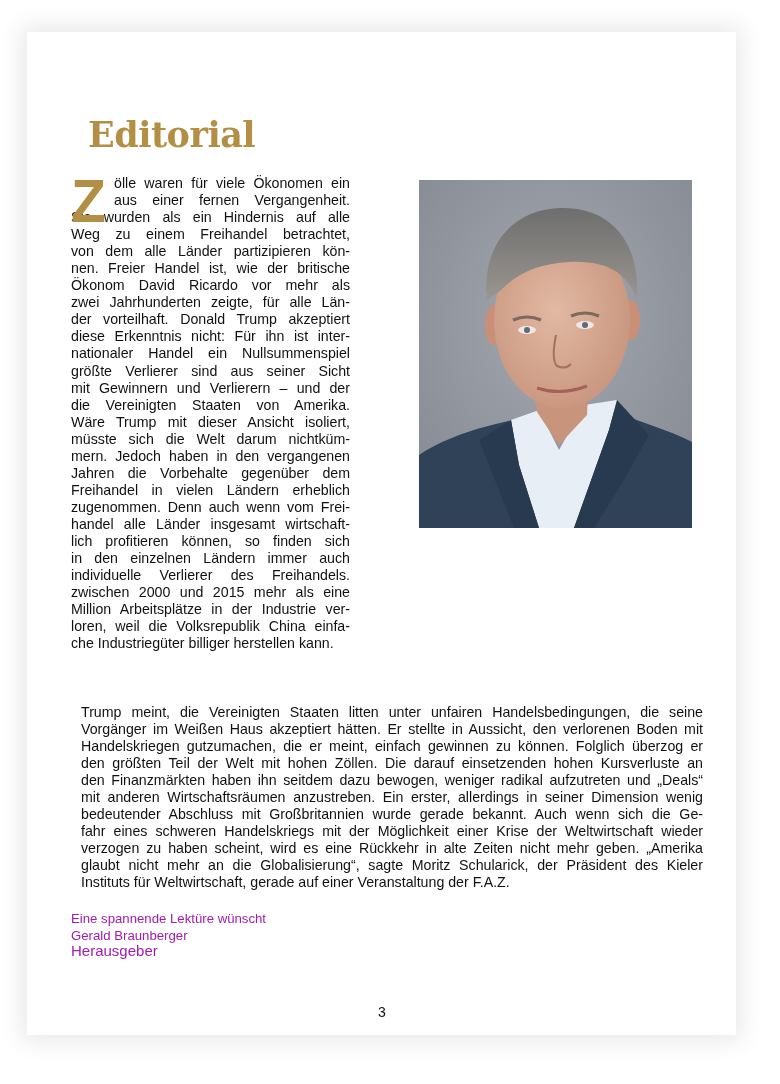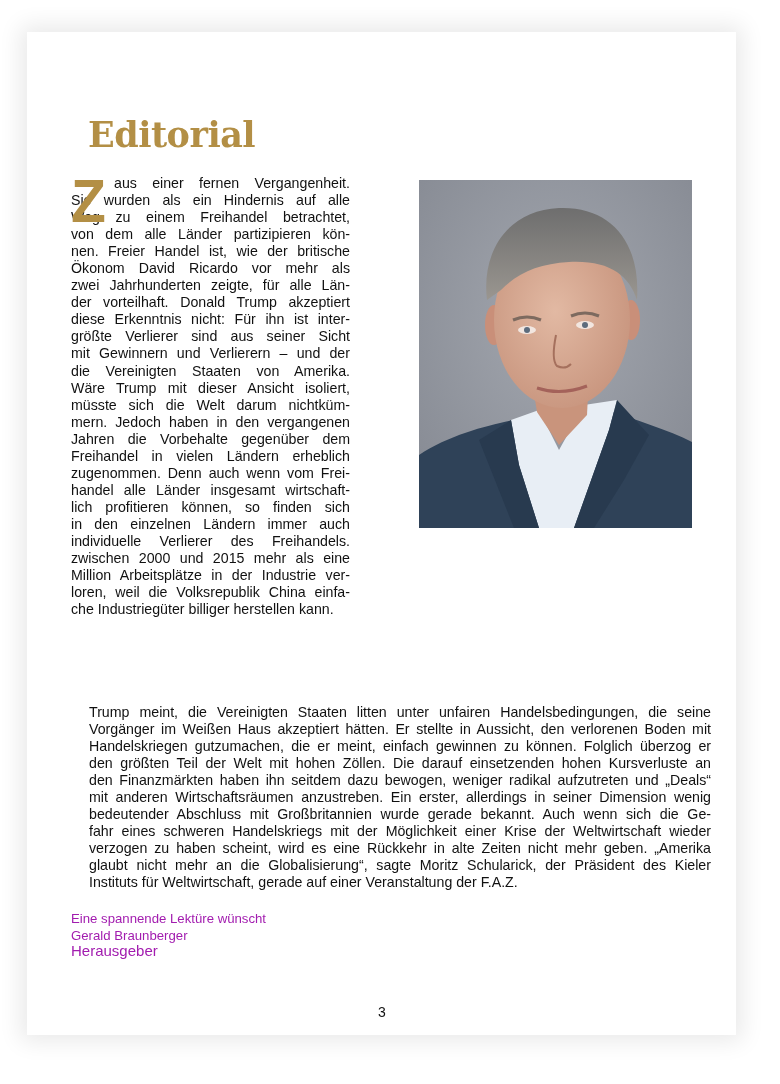--- a/index.html
+++ b/index.html
@@ -60,21 +60,21 @@
     .photo {
       position: absolute;
       left: 419px; top: 180px;
       width: 273px; height: 348px;
       overflow: hidden;
       background: linear-gradient(180deg, #9a9ea6 0%, #8f939c 60%, #8a8e97 100%);
     }
     .photo svg { display: block; }
     .col-full {
       position: absolute;
-      left: 89px; top: 704px;
+      left: 81px; top: 704px;
       width: 622px;
       font-size: 14.2px;
       line-height: 17.05px;
       color: #111111;
     }
     .signoff {
       position: absolute;
       left: 71px; top: 910px;
       font-size: 13.2px;
       line-height: 17px;
@@ -98,29 +98,31 @@
 </head>
 <body>
 
 <div class="page"></div>
 
 <h1 class="title">Editorial</h1>
 
 <div class="col-left">
   <span class="dropcap">Z</span>
   <div id="left-lines">
+      <span class="line indent">ölle waren für viele Ökonomen ein</span>
       <span class="line indent">aus einer fernen Vergangenheit.</span>
       <span class="line">Sie wurden als ein Hindernis auf alle</span>
       <span class="line">Weg zu einem Freihandel betrachtet,</span>
       <span class="line">von dem alle Länder partizipieren kön-</span>
       <span class="line">nen. Freier Handel ist, wie der britische</span>
       <span class="line">Ökonom David Ricardo vor mehr als</span>
       <span class="line">zwei Jahrhunderten zeigte, für alle Län-</span>
       <span class="line">der vorteilhaft. Donald Trump akzeptiert</span>
       <span class="line">diese Erkenntnis nicht: Für ihn ist inter-</span>
+      <span class="line">nationaler Handel ein Nullsummenspiel</span>
       <span class="line">größte Verlierer sind aus seiner Sicht</span>
       <span class="line">mit Gewinnern und Verlierern – und der</span>
       <span class="line">die Vereinigten Staaten von Amerika.</span>
       <span class="line">Wäre Trump mit dieser Ansicht isoliert,</span>
       <span class="line">müsste sich die Welt darum nichtküm-</span>
       <span class="line">mern. Jedoch haben in den vergangenen</span>
       <span class="line">Jahren die Vorbehalte gegenüber dem</span>
       <span class="line">Freihandel in vielen Ländern erheblich</span>
       <span class="line">zugenommen. Denn auch wenn vom Frei-</span>
       <span class="line">handel alle Länder insgesamt wirtschaft-</span>

